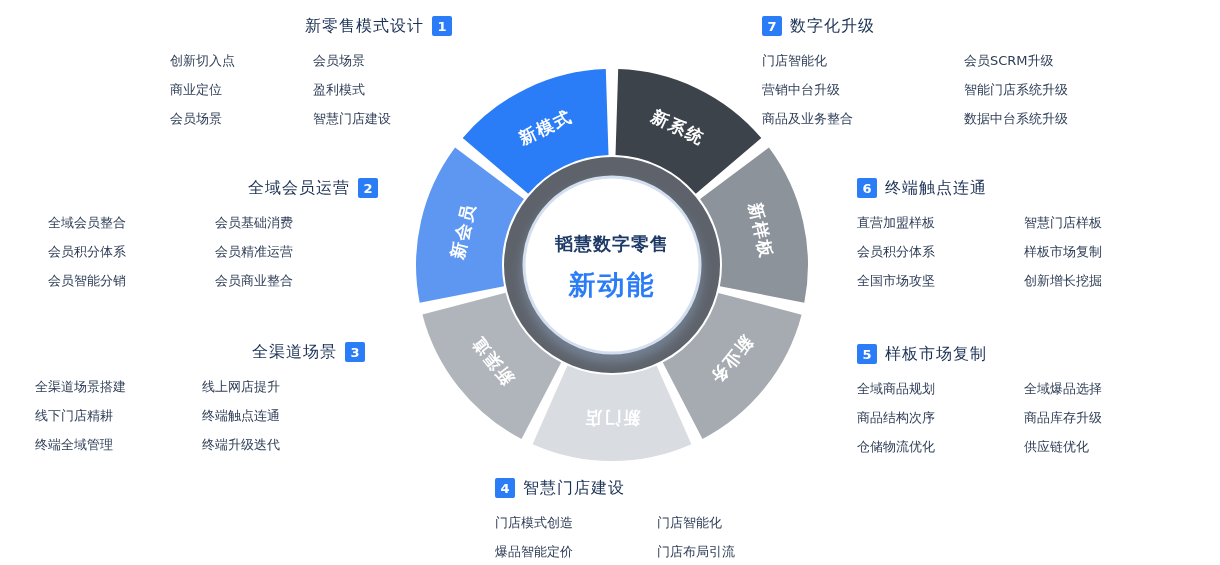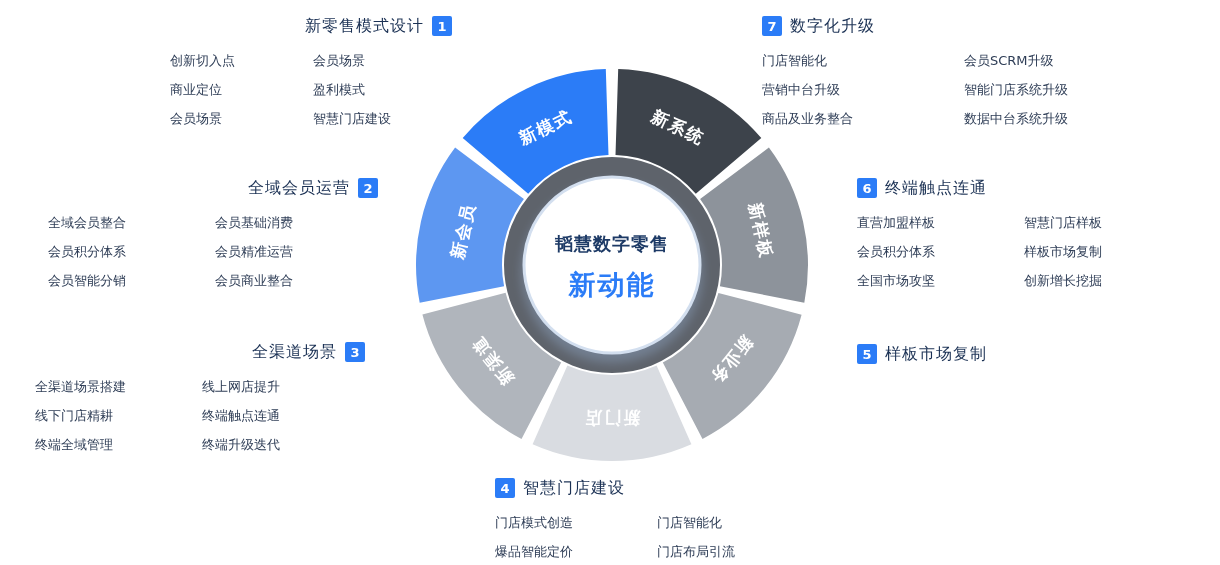--- a/index.html
+++ b/index.html
@@ -132,20 +132,28 @@
       <span class="item">终端全域管理</span>
       <span class="item">终端升级迭代</span>
     </div>
   </div>
 
   <div class="section sec-5">
     <div class="sec-header">
       <span class="badge">5</span>
       <span class="sec-title">样板市场复制</span>
     </div>
+    <div class="items">
+      <span class="item">全域商品规划</span>
+      <span class="item">全域爆品选择</span>
+      <span class="item">商品结构次序</span>
+      <span class="item">商品库存升级</span>
+      <span class="item">仓储物流优化</span>
+      <span class="item">供应链优化</span>
+    </div>
   </div>
 
   <div class="section sec-4">
     <div class="sec-header">
       <span class="badge">4</span>
       <span class="sec-title">智慧门店建设</span>
     </div>
     <div class="items">
       <span class="item">门店模式创造</span>
       <span class="item">门店智能化</span>

